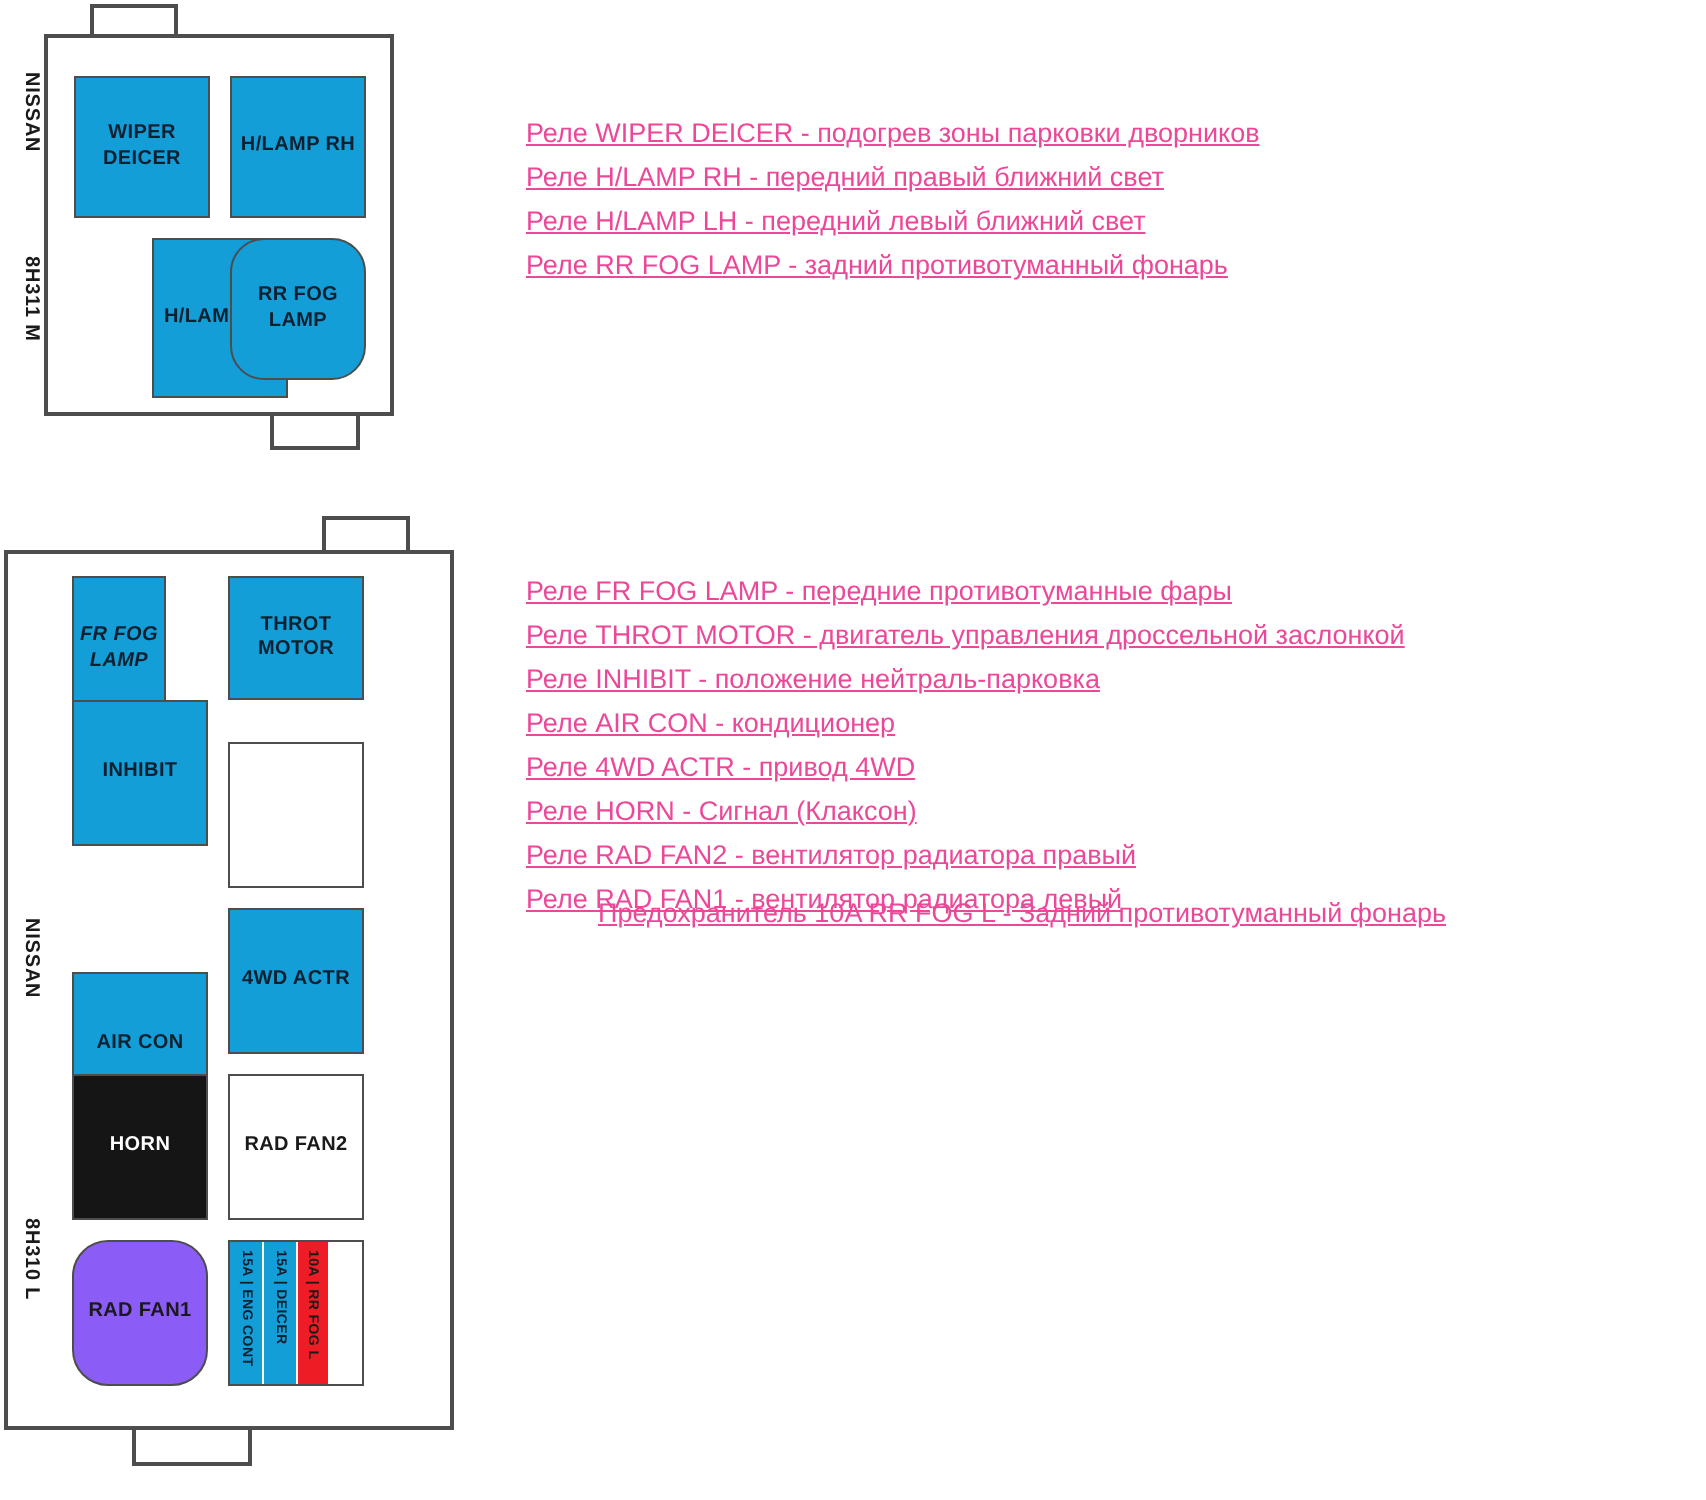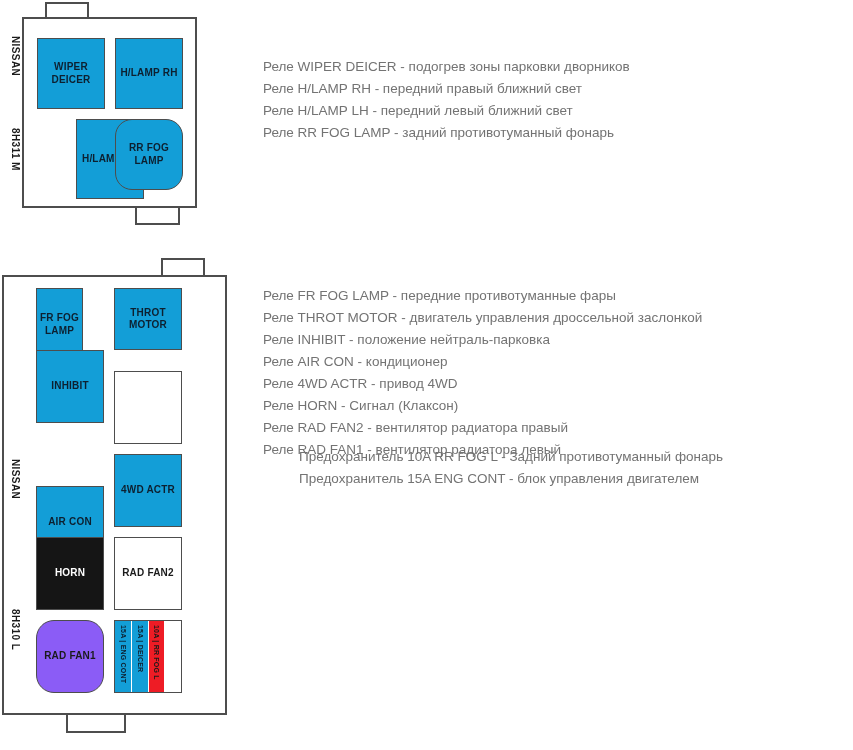--- a/index.html
+++ b/index.html
@@ -96,22 +96,23 @@
     white-space: nowrap;
     letter-spacing: 0.2px;
   }
   .fuse.red .fuse-text { color: #1a1a1a; }
 
   
   .legend {
     position: absolute;
     font-size: 13.5px;
     line-height: 22px;
-    color: #737373;
+    color: #ec4899;
     white-space: nowrap;
+    text-decoration: underline;
   }
   .legend div { white-space: nowrap; }
 </style>
 </head>
 <body>
 
 <div class="tab tab-top" style="left:45px; top:2px; width:44px; height:17px;"></div>
 
 <div class="box-shell" style="left:22px; top:17px; width:175px; height:191px;"></div>
 
@@ -132,21 +133,21 @@
   <div>Реле RR FOG LAMP - задний противотуманный фонарь</div>
 </div>
 
 <div class="tab tab-top" style="left:161px; top:258px; width:44px; height:17px;"></div>
 
 <div class="box-shell" style="left:2px; top:275px; width:225px; height:440px;"></div>
 
 <div class="side-label" style="left:21px; top:459px;">NISSAN</div>
 <div class="side-label" style="left:21px; top:609px;">8H310 L</div>
 
-<div class="relay blue" style="left:36px; top:288px; width:47px; height:73px;">FR FOG LAMP</div>
+<div class="relay blue" style="left:36px; top:288px; width:47px; height:73px;font-style:italic;">FR FOG LAMP</div>
 <div class="relay blue" style="left:114px; top:288px; width:68px; height:62px;">THROT MOTOR</div>
 
 <div class="relay blue" style="left:36px; top:350px; width:68px; height:73px;">INHIBIT</div>
 <div class="relay white" style="left:114px; top:371px; width:68px; height:73px;"></div>
 
 <div class="relay blue" style="left:36px; top:454px; width:68px; height:73px;margin-top:32px;">AIR CON</div>
 <div class="relay blue" style="left:114px; top:454px; width:68px; height:73px;">4WD ACTR</div>
 
 <div class="relay black" style="left:36px; top:537px; width:68px; height:73px;">HORN</div>
 <div class="relay white" style="left:114px; top:537px; width:68px; height:73px;">RAD FAN2</div>
@@ -176,14 +177,13 @@
   <div>Реле INHIBIT - положение нейтраль-парковка</div>
   <div>Реле AIR CON - кондиционер</div>
   <div>Реле 4WD ACTR - привод 4WD</div>
   <div>Реле HORN - Сигнал (Клаксон)</div>
   <div>Реле RAD FAN2 - вентилятор радиатора правый</div>
   <div>Реле RAD FAN1 - вентилятор радиатора левый</div>
 </div>
 
 <div class="legend" style="left:263px; top:446px;margin-left:36px;">
   <div>Предохранитель 10A RR FOG L - Задний противотуманный фонарь</div>
-  <div>Предохранитель 15A ENG CONT - блок управления двигателем</div>
 </div>
 
 </body></html>

